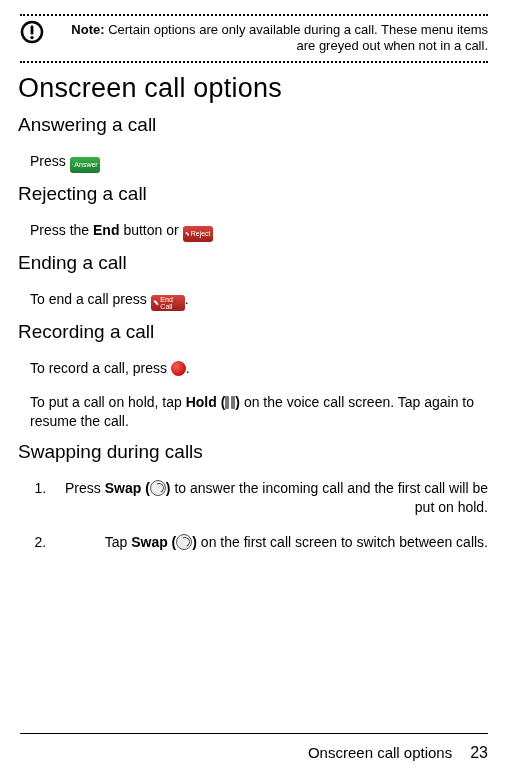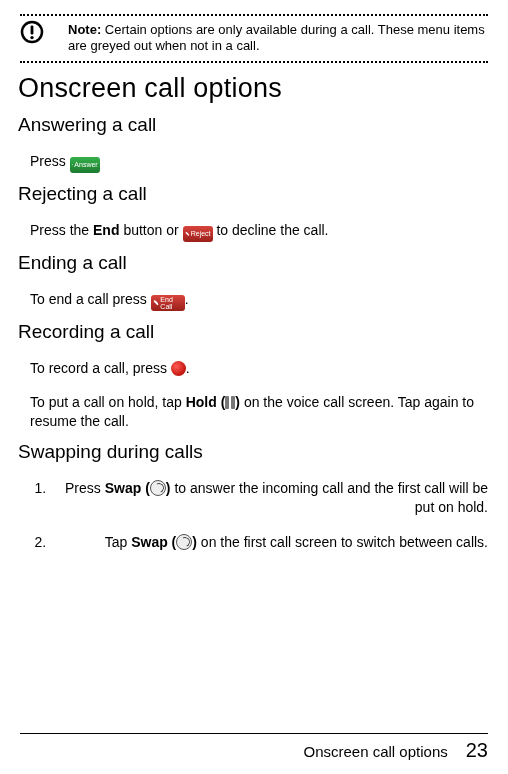--- a/index.html
+++ b/index.html
@@ -17,21 +17,22 @@
     position: relative;
   }
   
   .notebox {
     border-top: 2px dotted #000;
     border-bottom: 2px dotted #000;
     padding: 6px 0 6px 0;
     margin: 0 0 8px 0;
     display: flex;
     align-items: flex-start;
-    gap: 24px;
+    gap: 8px;
+    text-align: right;
   }
   .notebox .note-icon {
     flex: 0 0 auto;
     width: 24px;
     height: 24px;
     margin-top: -2px;
   }
   .notebox .note-text {
     font-size: 13px;
     line-height: 1.25;
@@ -124,21 +125,21 @@
   }
   .footer {
     position:absolute;
     right: 20px;
     bottom: 12px;
     font-size: 15px;
     display:flex;
     align-items:baseline;
     gap: 18px;
   }
-  .footer .pnum { font-size: 20px; }
+  .footer .pnum { font-size: 16px; }
   svg.handset { width:8px; height:8px; }
 </style>
 </head>
 <body>
 
 <div class="page">
 
   <div class="notebox">
     <span class="note-icon">
       <svg viewBox="0 0 24 24" width="24" height="24">
@@ -170,21 +171,20 @@
   <p class="body">
     <span>Press the </span>
     <b>End</b>
     <span> button or </span>
     <span class="ibtn ibtn-red">
       <svg class="handset" viewBox="0 0 10 10">
           <path d="M2 1c2 0 6 4 6 6 0 1-1 2-2 1C5 7 3 5 2 4 1 3 1 1 2 1z" fill="#fff"></path>
         </svg>
       <span>Reject</span>
     </span>
-    <span> to decline the call.</span>
   </p>
 
   <h2 class="sub">Ending a call</h2>
   <p class="body">
     <span>To end a call press </span>
     <span class="ibtn ibtn-redwide">
       <svg class="handset" viewBox="0 0 10 10">
           <path d="M2 1c2 0 6 4 6 6 0 1-1 2-2 1C5 7 3 5 2 4 1 3 1 1 2 1z" fill="#fff"></path>
         </svg>
       <span>End Call</span>

